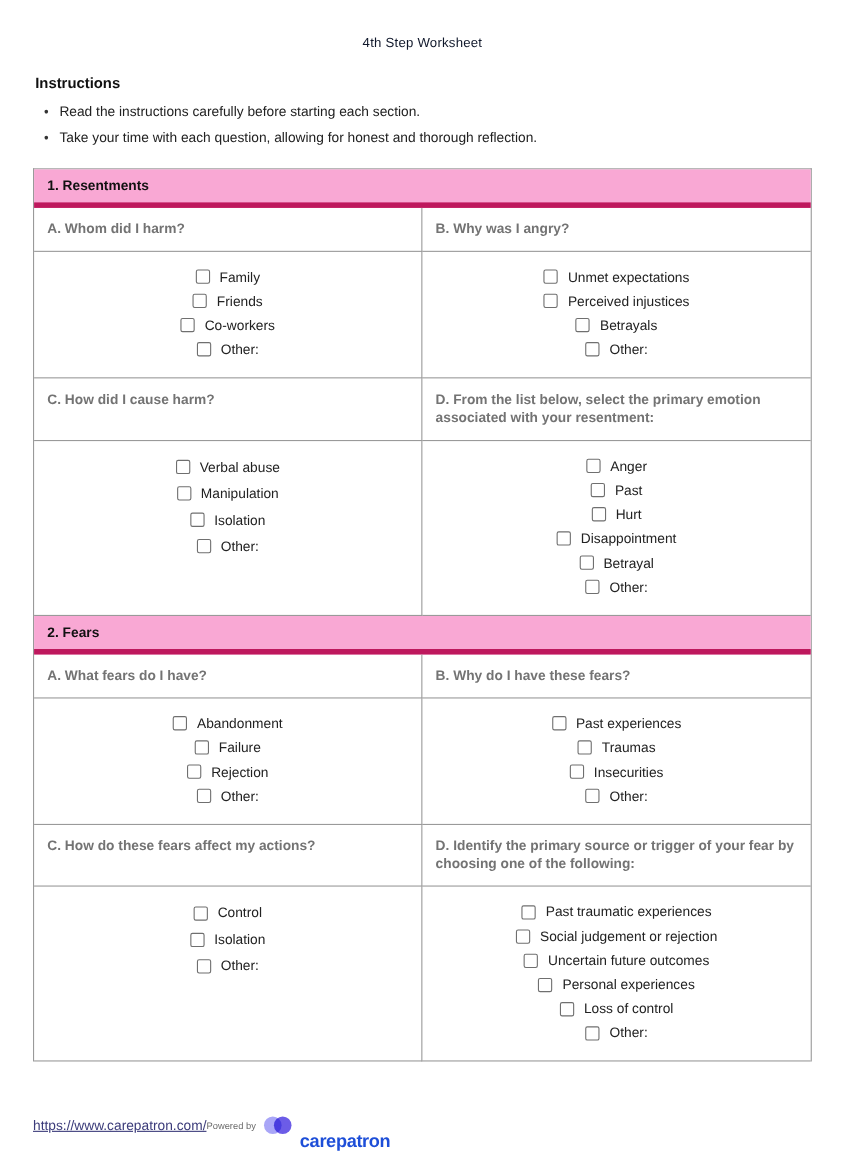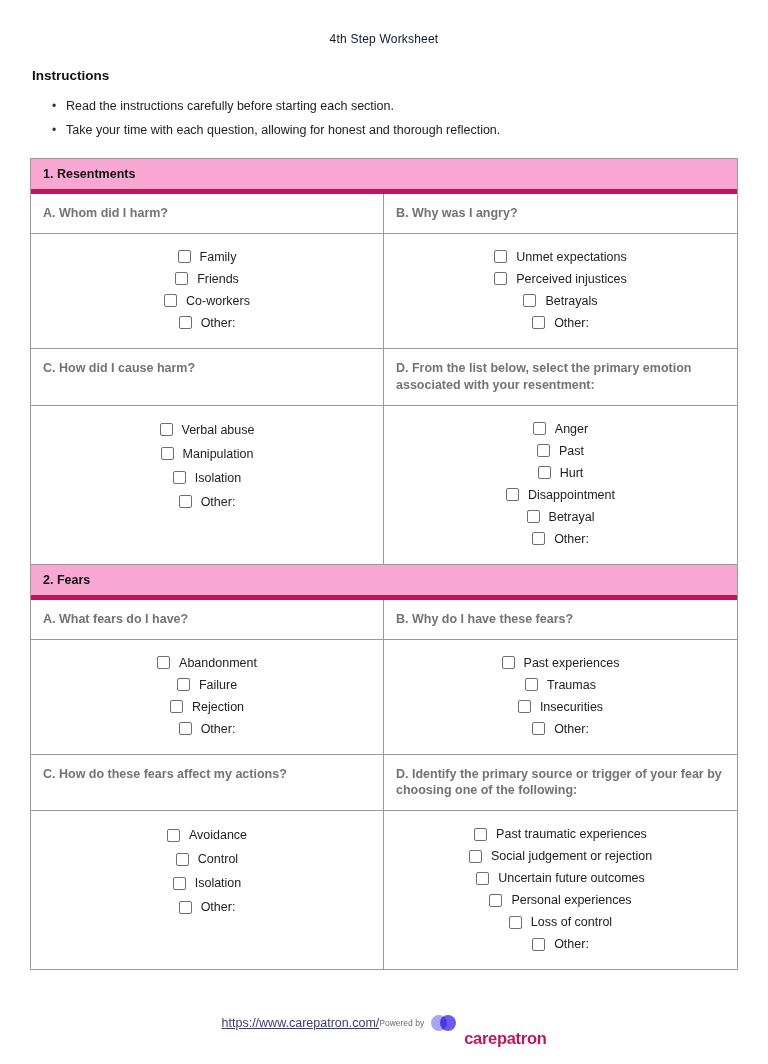--- a/index.html
+++ b/index.html
@@ -29,21 +29,21 @@
   .instructions-wrap {
     padding: 18px 32px 0 32px;
   }
   .instructions-heading {
     font-size: 13.5px;
     font-weight: bold;
     color: #111111;
     margin-bottom: 7px;
   }
   .instr-list {
-    margin: 12px;
+    margin: 0;
     padding: 0;
     list-style: none;
   }
   .instr-item {
     font-size: 12.5px;
     color: #222222;
     padding: 3px 0 3px 22px;
     position: relative;
     line-height: 1.4;
   }
@@ -112,21 +112,21 @@
     display: inline-block;
   }
   .opts.wide .opt { padding: 5px 0; }
   .footer {
     position: absolute;
     left: 0;
     right: 0;
     bottom: 16px;
     display: flex;
     align-items: center;
-    justify-content: center;
+    justify-content: flex-start;
     padding: 0 30px;
   }
   .footer-link {
     font-size: 12.5px;
     color: #3b3b7a;
     text-decoration: underline;
   }
   .brand {
     display: flex;
     align-items: center;
@@ -145,21 +145,21 @@
     position: absolute;
     top: 1px;
     width: 16px;
     height: 16px;
     border-radius: 50%;
   }
   .brand-mark .c1 { left: 0; background: #a9a6f7; }
   .brand-mark .c2 { left: 9px; background: #6c5ce7; mix-blend-mode: multiply; }
   .brand-name {
     font-size: 16.5px;
-    color: #be185d;
+    color: #1d4ed8;
     font-weight: bold;
     letter-spacing: -0.3px;
     margin-top: 31px;
   }
 </style>
 </head>
 <body>
 
 <div class="page">
 
@@ -348,24 +348,20 @@
         <div class="qhead two-line">C. How do these fears affect my actions?</div>
       </div>
       <div class="cell">
         <div class="qhead two-line">D. Identify the primary source or trigger of your fear by choosing one of the following:</div>
       </div>
     </div>
 
     <div class="row">
       <div class="cell left">
         <div class="opts wide">
-          <label class="opt">
-              <span class="box"></span>
-              <span>Avoidance</span>
-            </label>
           <label class="opt">
               <span class="box"></span>
               <span>Control</span>
             </label>
           <label class="opt">
               <span class="box"></span>
               <span>Isolation</span>
             </label>
           <label class="opt">
               <span class="box"></span>

